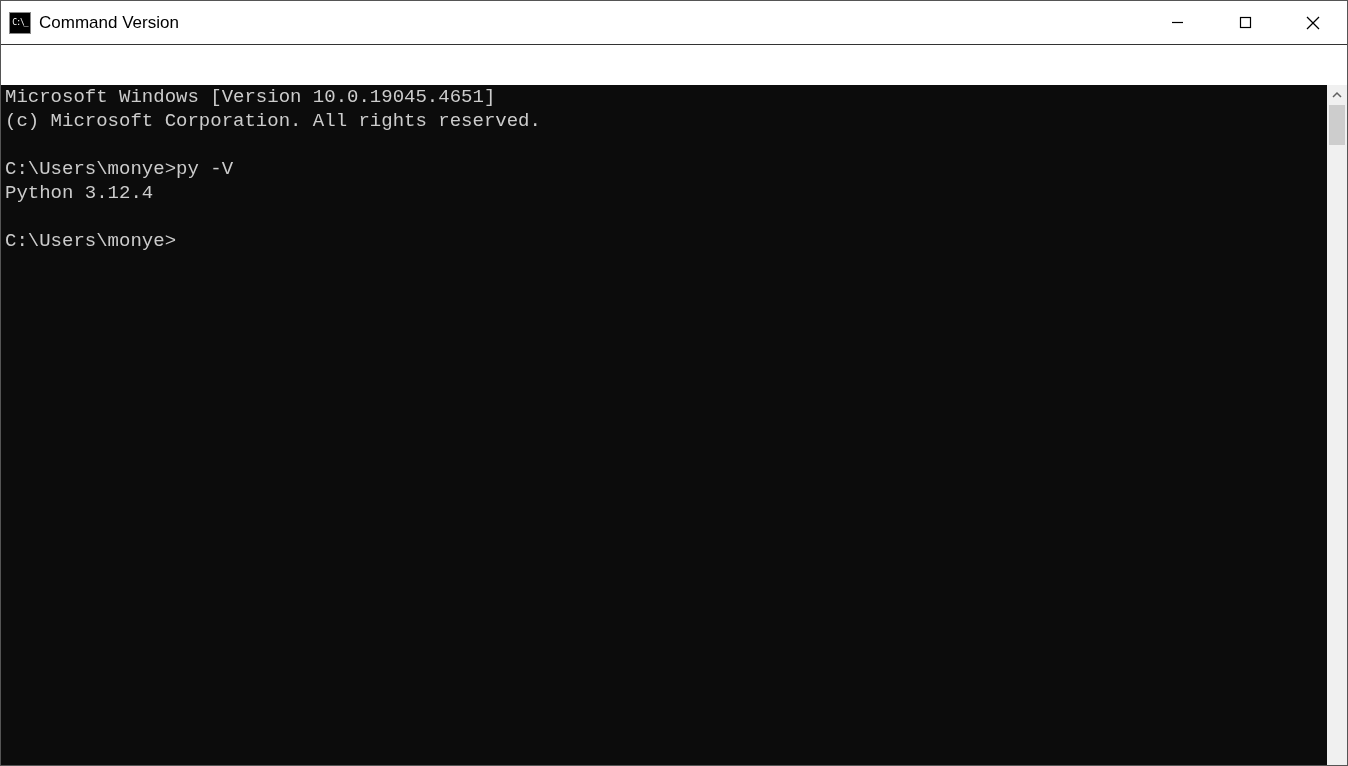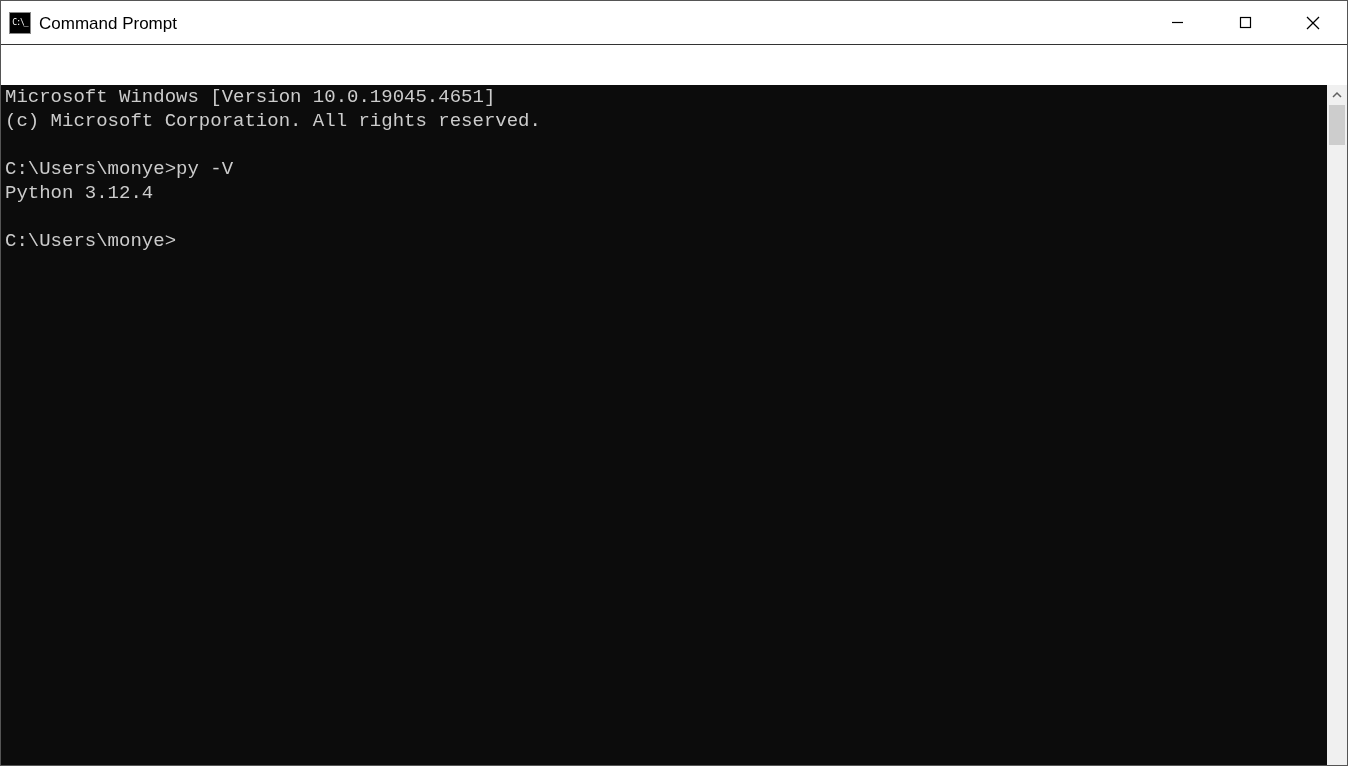--- a/index.html
+++ b/index.html
@@ -19,21 +19,21 @@
       height: 44px;
       background: #ffffff;
       display: flex;
       align-items: center;
       justify-content: space-between;
       padding-left: 8px;
       border-bottom: 1px solid #333;
     }
     .titlebar-left {
       display: flex;
-      align-items: flex-end;
+      align-items: center;
       gap: 8px;
     }
     .app-icon {
       width: 22px;
       height: 22px;
       background: #000;
       border: 1px solid #888;
       position: relative;
       display: flex;
       align-items: center;
@@ -117,21 +117,21 @@
     }
   </style>
 </head>
 <body>
 
 <div class="titlebar">
   <div class="titlebar-left">
     <div class="app-icon">
       <span class="app-icon-inner">C:\_</span>
     </div>
-    <span class="window-title">Command Prompt</span>
+    <span class="window-title">Command Version</span>
   </div>
   <div class="window-controls">
     <button class="win-btn">
       <svg width="13" height="13" viewBox="0 0 13 13">
           <line x1="1" y1="6.5" x2="12" y2="6.5" stroke="#000" stroke-width="1.2"></line>
         </svg>
     </button>
     <button class="win-btn">
       <svg width="13" height="13" viewBox="0 0 13 13">
           <rect x="1.5" y="1.5" width="10" height="10" fill="none" stroke="#000" stroke-width="1.2"></rect>

